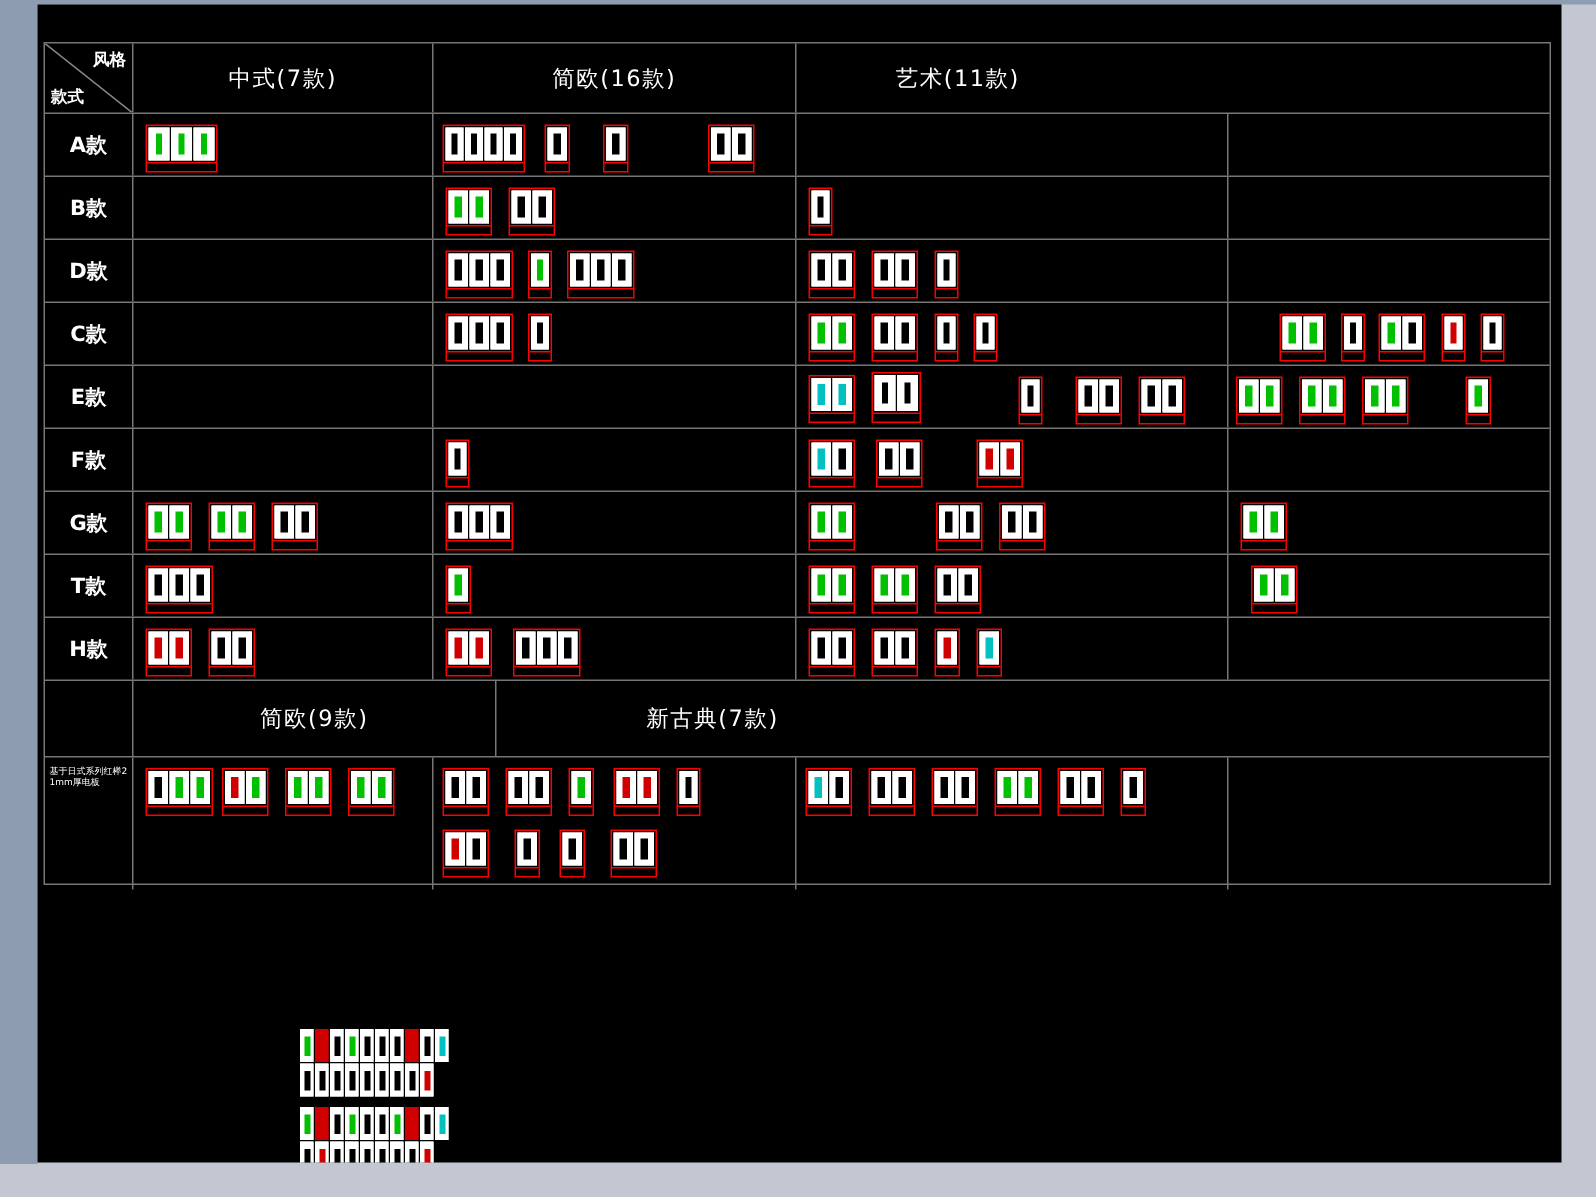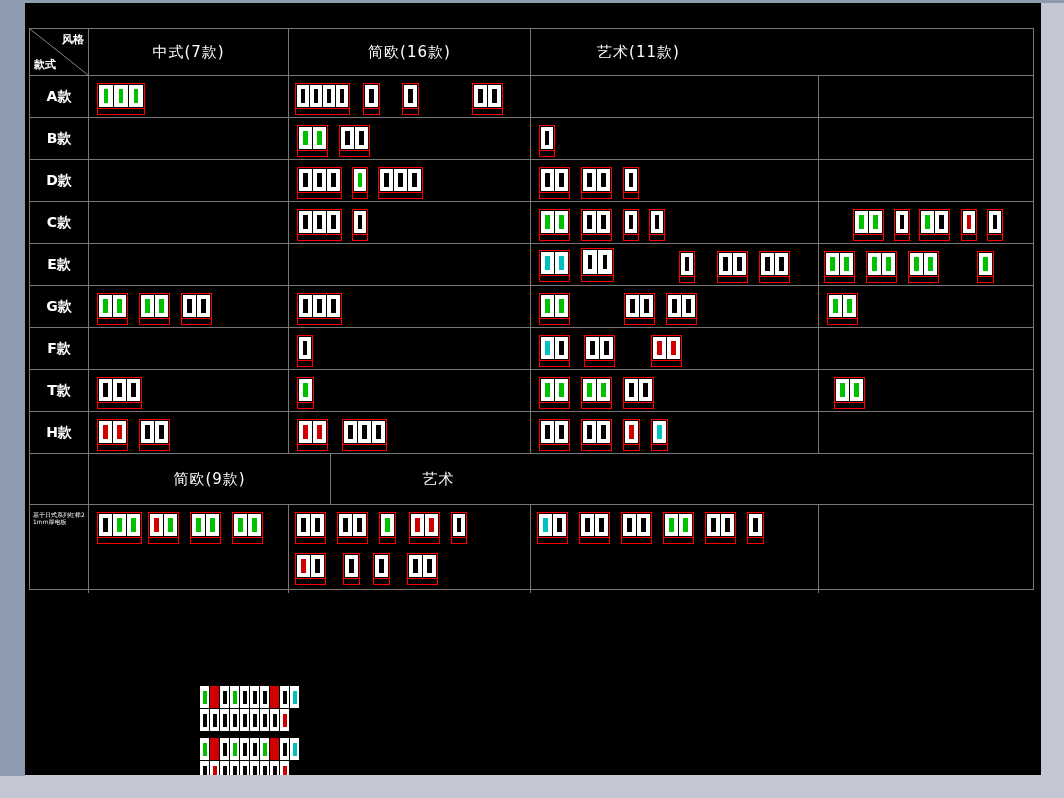--- a/index.html
+++ b/index.html
@@ -650,210 +650,210 @@
               </div>
               <div class="base"></div>
               <span class="foot"></span>
             </div>
         </div>
       </div>
     </div>
 
     <div class="grid-row" style="height:42px">
       <div class="cell c-label">
-        <span class="row-label">G款</span>
-      </div>
-      <div class="cell c-1">
-        <div class="strip" style="left:8px;top:7px">
-          <div class="grp">
-              <div class="panels">
-                <div class="pnl" style="width: 13px; height: 22px;">
-                  <span class="ins g"></span>
-                </div>
-                <div class="pnl" style="width: 13px; height: 22px;">
-                  <span class="ins g"></span>
-                </div>
-              </div>
-              <div class="base"></div>
-              <span class="foot"></span>
-            </div>
-        </div>
-        <div class="strip" style="left:50px;top:7px">
-          <div class="grp">
-              <div class="panels">
-                <div class="pnl" style="width: 13px; height: 22px;">
-                  <span class="ins g"></span>
-                </div>
-                <div class="pnl" style="width: 13px; height: 22px;">
-                  <span class="ins g"></span>
-                </div>
-              </div>
-              <div class="base"></div>
-              <span class="foot"></span>
-            </div>
-        </div>
-        <div class="strip" style="left:92px;top:7px">
-          <div class="grp">
-              <div class="panels">
-                <div class="pnl" style="width: 13px; height: 22px;">
-                  <span class="ins k"></span>
-                </div>
-                <div class="pnl" style="width: 13px; height: 22px;">
-                  <span class="ins k"></span>
-                </div>
-              </div>
-              <div class="base"></div>
-              <span class="foot"></span>
-            </div>
-        </div>
-      </div>
+        <span class="row-label">F款</span>
+      </div>
+      <div class="cell c-1"></div>
       <div class="cell c-2">
         <div class="strip" style="left:8px;top:7px">
           <div class="grp">
               <div class="panels">
-                <div class="pnl" style="width: 13px; height: 22px;">
-                  <span class="ins k"></span>
-                </div>
-                <div class="pnl" style="width: 13px; height: 22px;">
-                  <span class="ins k"></span>
-                </div>
-                <div class="pnl" style="width: 13px; height: 22px;">
+                <div class="pnl" style="width: 12px; height: 22px;">
                   <span class="ins k"></span>
                 </div>
               </div>
               <div class="base"></div>
               <span class="foot"></span>
             </div>
         </div>
       </div>
       <div class="cell c-3">
         <div class="strip" style="left:8px;top:7px">
           <div class="grp">
               <div class="panels">
                 <div class="pnl" style="width: 13px; height: 22px;">
-                  <span class="ins g"></span>
-                </div>
-                <div class="pnl" style="width: 13px; height: 22px;">
-                  <span class="ins g"></span>
-                </div>
-              </div>
-              <div class="base"></div>
-              <span class="foot"></span>
-            </div>
-        </div>
-        <div class="strip" style="left:93px;top:7px">
-          <div class="grp">
-              <div class="panels">
-                <div class="pnl" style="width: 13px; height: 22px;">
-                  <span class="ins k"></span>
-                </div>
-                <div class="pnl" style="width: 13px; height: 22px;">
-                  <span class="ins k"></span>
-                </div>
-              </div>
-              <div class="base"></div>
-              <span class="foot"></span>
-            </div>
-        </div>
-        <div class="strip" style="left:135px;top:7px">
-          <div class="grp">
-              <div class="panels">
-                <div class="pnl" style="width: 13px; height: 22px;">
-                  <span class="ins k"></span>
-                </div>
-                <div class="pnl" style="width: 13px; height: 22px;">
-                  <span class="ins k"></span>
-                </div>
-              </div>
-              <div class="base"></div>
-              <span class="foot"></span>
-            </div>
-        </div>
-      </div>
-      <div class="cell c-4">
-        <div class="strip" style="left:8px;top:7px">
-          <div class="grp">
-              <div class="panels">
-                <div class="pnl" style="width: 13px; height: 22px;">
-                  <span class="ins g"></span>
-                </div>
-                <div class="pnl" style="width: 13px; height: 22px;">
-                  <span class="ins g"></span>
-                </div>
-              </div>
-              <div class="base"></div>
-              <span class="foot"></span>
-            </div>
-        </div>
-      </div>
+                  <span class="ins c"></span>
+                </div>
+                <div class="pnl" style="width: 13px; height: 22px;">
+                  <span class="ins k"></span>
+                </div>
+              </div>
+              <div class="base"></div>
+              <span class="foot"></span>
+            </div>
+        </div>
+        <div class="strip" style="left:53px;top:7px">
+          <div class="grp">
+              <div class="panels">
+                <div class="pnl" style="width: 13px; height: 22px;">
+                  <span class="ins k"></span>
+                </div>
+                <div class="pnl" style="width: 13px; height: 22px;">
+                  <span class="ins k"></span>
+                </div>
+              </div>
+              <div class="base"></div>
+              <span class="foot"></span>
+            </div>
+        </div>
+        <div class="strip" style="left:120px;top:7px">
+          <div class="grp">
+              <div class="panels">
+                <div class="pnl" style="width: 13px; height: 22px;">
+                  <span class="ins r"></span>
+                </div>
+                <div class="pnl" style="width: 13px; height: 22px;">
+                  <span class="ins r"></span>
+                </div>
+              </div>
+              <div class="base"></div>
+              <span class="foot"></span>
+            </div>
+        </div>
+      </div>
+      <div class="cell c-4"></div>
     </div>
 
     <div class="grid-row" style="height:42px">
       <div class="cell c-label">
-        <span class="row-label">F款</span>
-      </div>
-      <div class="cell c-1"></div>
+        <span class="row-label">G款</span>
+      </div>
+      <div class="cell c-1">
+        <div class="strip" style="left:8px;top:7px">
+          <div class="grp">
+              <div class="panels">
+                <div class="pnl" style="width: 13px; height: 22px;">
+                  <span class="ins g"></span>
+                </div>
+                <div class="pnl" style="width: 13px; height: 22px;">
+                  <span class="ins g"></span>
+                </div>
+              </div>
+              <div class="base"></div>
+              <span class="foot"></span>
+            </div>
+        </div>
+        <div class="strip" style="left:50px;top:7px">
+          <div class="grp">
+              <div class="panels">
+                <div class="pnl" style="width: 13px; height: 22px;">
+                  <span class="ins g"></span>
+                </div>
+                <div class="pnl" style="width: 13px; height: 22px;">
+                  <span class="ins g"></span>
+                </div>
+              </div>
+              <div class="base"></div>
+              <span class="foot"></span>
+            </div>
+        </div>
+        <div class="strip" style="left:92px;top:7px">
+          <div class="grp">
+              <div class="panels">
+                <div class="pnl" style="width: 13px; height: 22px;">
+                  <span class="ins k"></span>
+                </div>
+                <div class="pnl" style="width: 13px; height: 22px;">
+                  <span class="ins k"></span>
+                </div>
+              </div>
+              <div class="base"></div>
+              <span class="foot"></span>
+            </div>
+        </div>
+      </div>
       <div class="cell c-2">
         <div class="strip" style="left:8px;top:7px">
           <div class="grp">
               <div class="panels">
-                <div class="pnl" style="width: 12px; height: 22px;">
+                <div class="pnl" style="width: 13px; height: 22px;">
+                  <span class="ins k"></span>
+                </div>
+                <div class="pnl" style="width: 13px; height: 22px;">
+                  <span class="ins k"></span>
+                </div>
+                <div class="pnl" style="width: 13px; height: 22px;">
                   <span class="ins k"></span>
                 </div>
               </div>
               <div class="base"></div>
               <span class="foot"></span>
             </div>
         </div>
       </div>
       <div class="cell c-3">
         <div class="strip" style="left:8px;top:7px">
           <div class="grp">
               <div class="panels">
                 <div class="pnl" style="width: 13px; height: 22px;">
-                  <span class="ins c"></span>
-                </div>
-                <div class="pnl" style="width: 13px; height: 22px;">
-                  <span class="ins k"></span>
-                </div>
-              </div>
-              <div class="base"></div>
-              <span class="foot"></span>
-            </div>
-        </div>
-        <div class="strip" style="left:53px;top:7px">
-          <div class="grp">
-              <div class="panels">
-                <div class="pnl" style="width: 13px; height: 22px;">
-                  <span class="ins k"></span>
-                </div>
-                <div class="pnl" style="width: 13px; height: 22px;">
-                  <span class="ins k"></span>
-                </div>
-              </div>
-              <div class="base"></div>
-              <span class="foot"></span>
-            </div>
-        </div>
-        <div class="strip" style="left:120px;top:7px">
-          <div class="grp">
-              <div class="panels">
-                <div class="pnl" style="width: 13px; height: 22px;">
-                  <span class="ins r"></span>
-                </div>
-                <div class="pnl" style="width: 13px; height: 22px;">
-                  <span class="ins r"></span>
-                </div>
-              </div>
-              <div class="base"></div>
-              <span class="foot"></span>
-            </div>
-        </div>
-      </div>
-      <div class="cell c-4"></div>
+                  <span class="ins g"></span>
+                </div>
+                <div class="pnl" style="width: 13px; height: 22px;">
+                  <span class="ins g"></span>
+                </div>
+              </div>
+              <div class="base"></div>
+              <span class="foot"></span>
+            </div>
+        </div>
+        <div class="strip" style="left:93px;top:7px">
+          <div class="grp">
+              <div class="panels">
+                <div class="pnl" style="width: 13px; height: 22px;">
+                  <span class="ins k"></span>
+                </div>
+                <div class="pnl" style="width: 13px; height: 22px;">
+                  <span class="ins k"></span>
+                </div>
+              </div>
+              <div class="base"></div>
+              <span class="foot"></span>
+            </div>
+        </div>
+        <div class="strip" style="left:135px;top:7px">
+          <div class="grp">
+              <div class="panels">
+                <div class="pnl" style="width: 13px; height: 22px;">
+                  <span class="ins k"></span>
+                </div>
+                <div class="pnl" style="width: 13px; height: 22px;">
+                  <span class="ins k"></span>
+                </div>
+              </div>
+              <div class="base"></div>
+              <span class="foot"></span>
+            </div>
+        </div>
+      </div>
+      <div class="cell c-4">
+        <div class="strip" style="left:8px;top:7px">
+          <div class="grp">
+              <div class="panels">
+                <div class="pnl" style="width: 13px; height: 22px;">
+                  <span class="ins g"></span>
+                </div>
+                <div class="pnl" style="width: 13px; height: 22px;">
+                  <span class="ins g"></span>
+                </div>
+              </div>
+              <div class="base"></div>
+              <span class="foot"></span>
+            </div>
+        </div>
+      </div>
     </div>
 
     <div class="grid-row" style="height:42px">
       <div class="cell c-label">
         <span class="row-label">T款</span>
       </div>
       <div class="cell c-1">
         <div class="strip" style="left:8px;top:7px">
           <div class="grp">
               <div class="panels">
@@ -1067,22 +1067,22 @@
         </div>
       </div>
       <div class="cell c-4"></div>
     </div>
 
     <div class="grid-row" style="height:51px">
       <div class="cell c-label"></div>
       <div class="cell c-2">
         <span class="hdr-text">简欧(9款)</span>
       </div>
-      <div class="cell c-4">
-        <span class="hdr-text">艺术</span>
+      <div class="cell c-3">
+        <span class="hdr-text">新古典(7款)</span>
       </div>
     </div>
 
     <div class="grid-row" style="height:88px">
       <div class="cell c-label" style="align-items:flex-start;padding-top:6px">
         <span class="note">基于日式系列红榉21mm厚电板</span>
       </div>
       <div class="cell c-1" style="align-items:flex-start">
         <div class="strip" style="left:8px;top:7px">
           <div class="grp">

